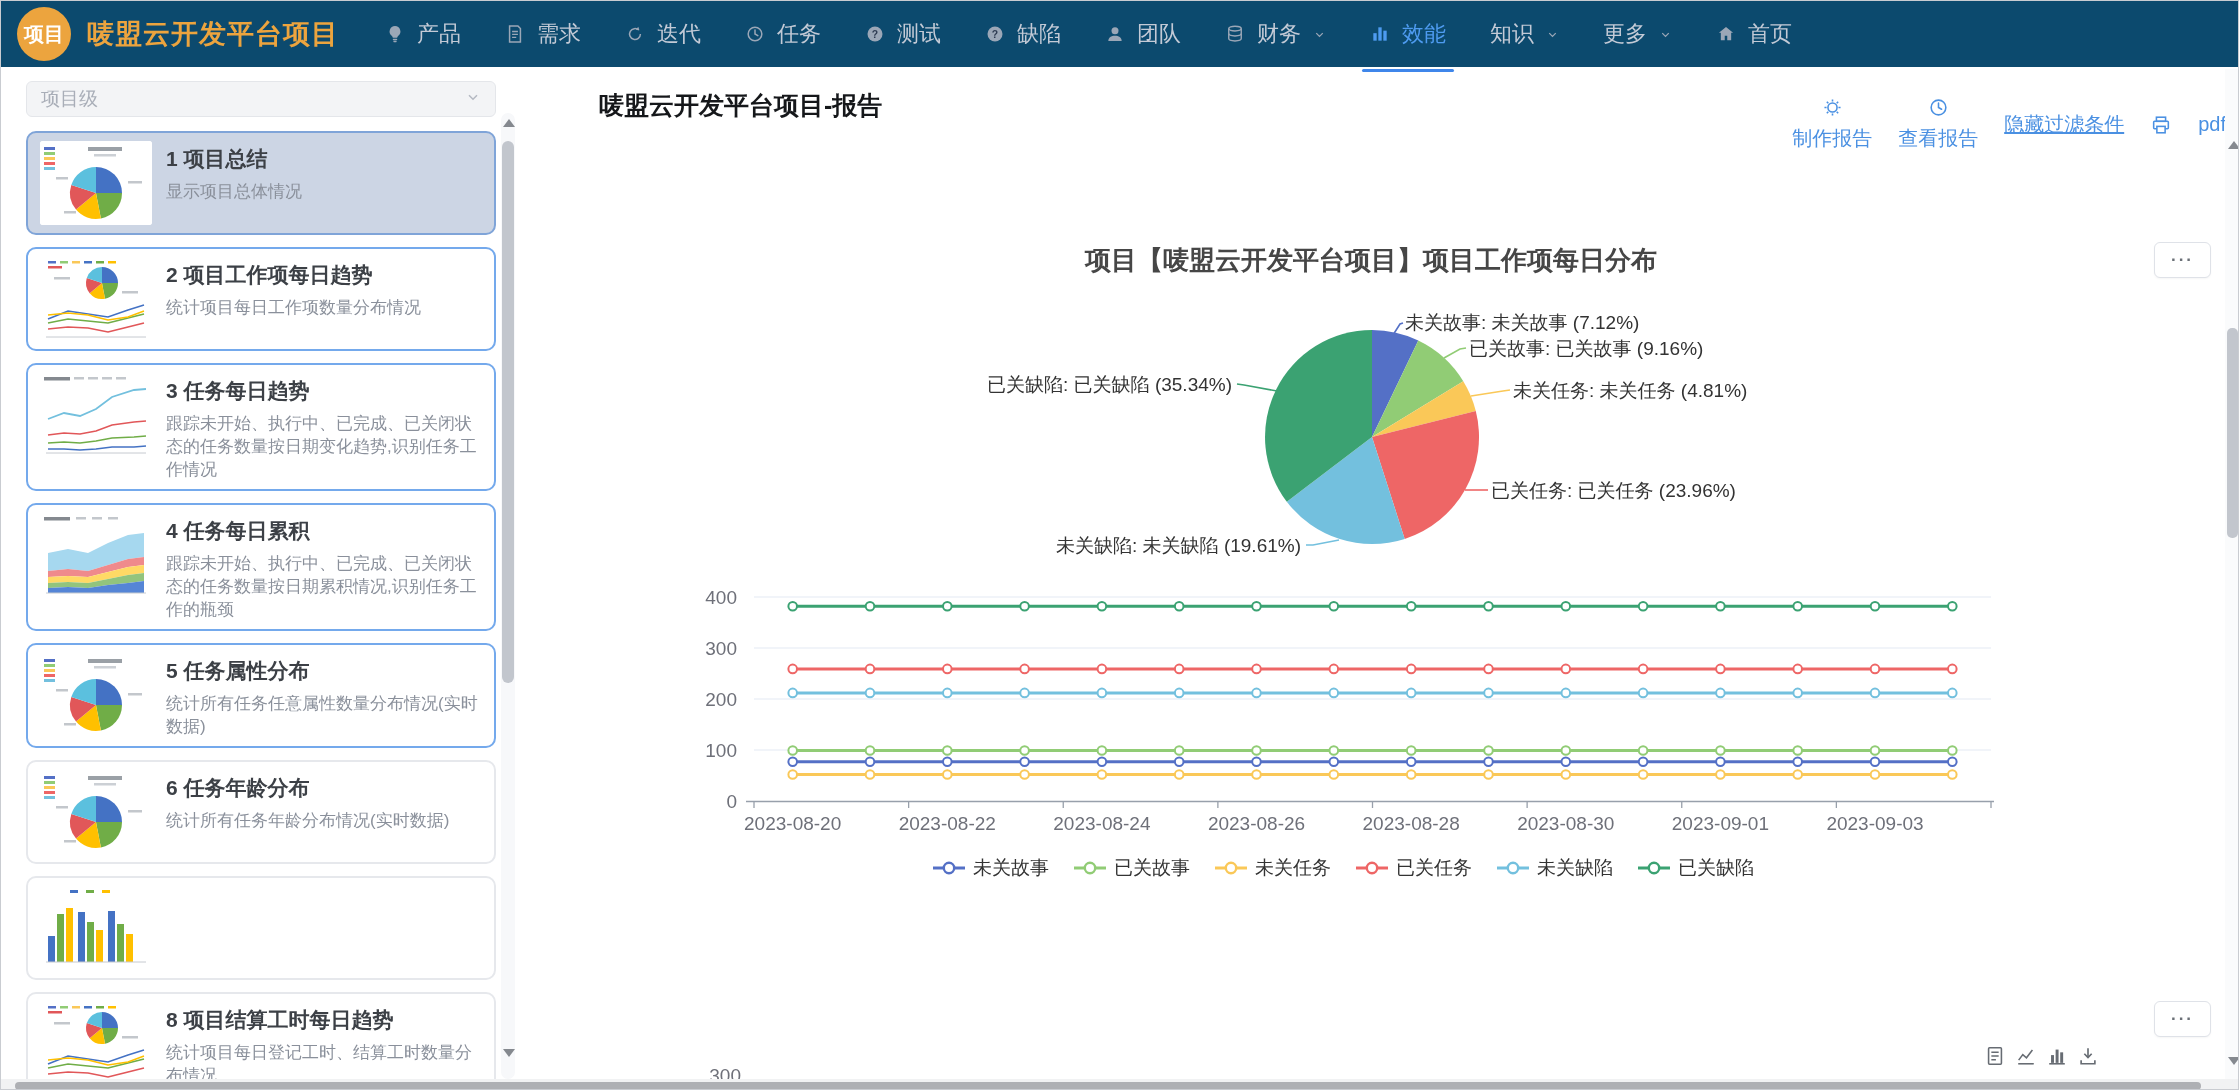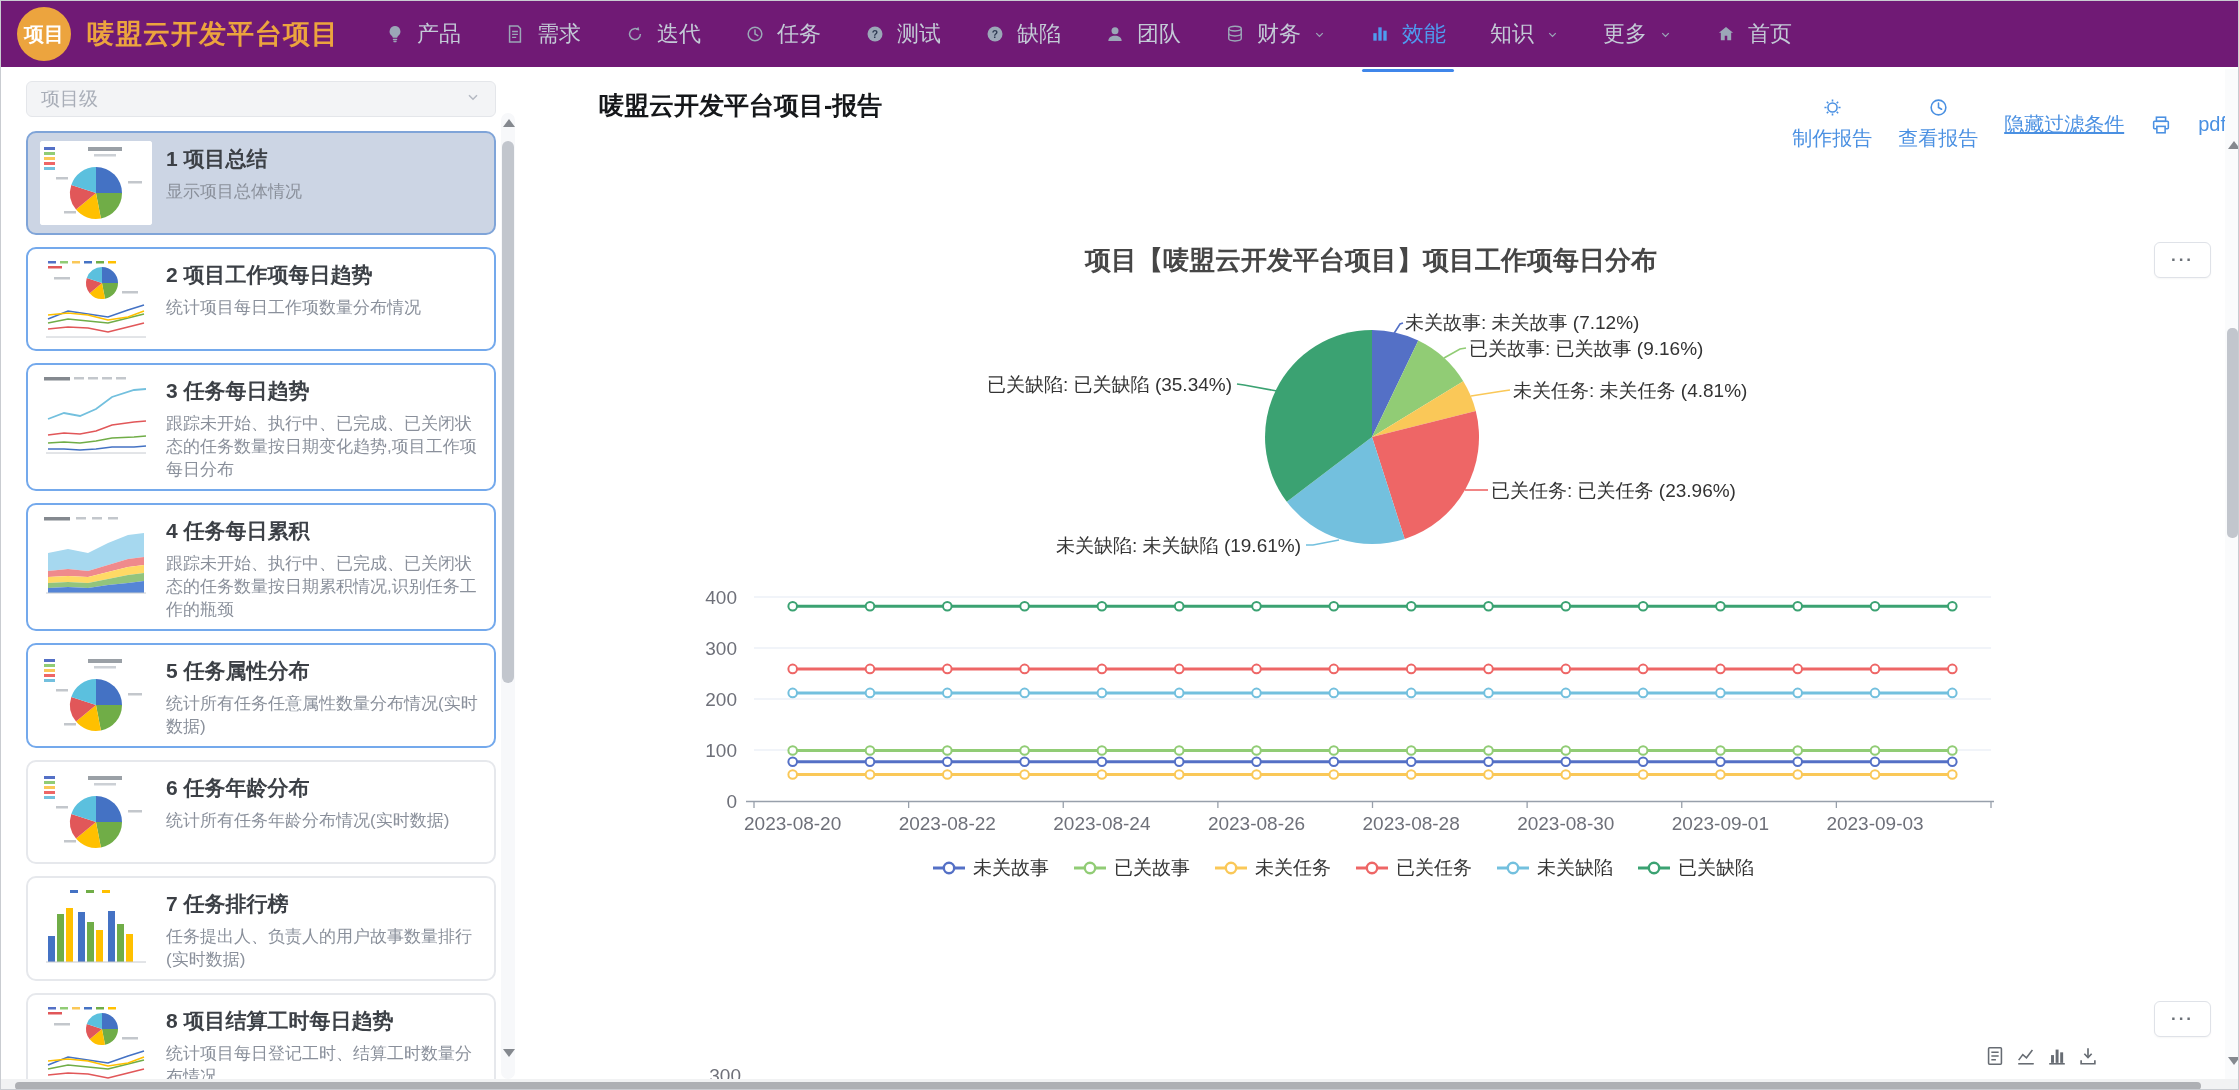--- a/index.html
+++ b/index.html
@@ -1,21 +1,21 @@
 <!DOCTYPE html>
 <html><head>
 <meta charset="utf-8">
 <style>
   * { box-sizing: border-box; margin: 0; padding: 0; }
   html,body { width:2239px; height:1090px; }
   body { font-family:"Liberation Sans","DejaVu Sans",sans-serif; background:#fff; overflow:hidden; }
   .page { position:relative; width:2239px; height:1090px; background:#fff; border:1px solid #c9ccd1; overflow:hidden; }
 
   
-  .topnav { position:absolute; left:0; top:0; right:0; height:66px; background:#701a75; display:flex; align-items:center; padding-left:16px; }
+  .topnav { position:absolute; left:0; top:0; right:0; height:66px; background:#0c4a6e; display:flex; align-items:center; padding-left:16px; }
   .logo-badge { width:54px; height:54px; border-radius:50%; background:#eca43e; color:#fff; font-size:20px; font-weight:bold; display:flex; align-items:center; justify-content:center; flex:none; cursor:pointer; }
   .brand { color:#eca43e; font-size:27px; font-weight:bold; margin-left:16px; letter-spacing:1px; white-space:nowrap; }
   .nav-items { display:flex; align-items:center; margin-left:46px; height:66px; }
   .nav-item { display:flex; align-items:center; gap:12px; color:#c3cad6; font-size:22px; height:76px; position:relative; cursor:pointer; margin-right:44px; white-space:nowrap;justify-content:space-between; }
   .nav-item svg { display:block; }
   .nav-item.active { color:#4e9bf0; }
   .nav-item.active::after { content:""; position:absolute; left:-8px; right:-8px; bottom:0; height:3px; background:#3f86ea; border-radius:2px; }
 
   
   .sidebar { position:absolute; left:25px; top:80px; width:470px; height:1004px; overflow:hidden; }
@@ -270,21 +270,21 @@
               <rect x="76" y="4" width="10" height="2.5" fill="#c3c7cc"></rect>
               <polyline points="8,46 24,40 40,43 56,36 72,24 94,17 106,16" fill="none" stroke="#73c0de" stroke-width="1.8"></polyline>
               <polyline points="8,62 24,60 40,61 56,58 72,52 94,49 106,48" fill="none" stroke="#e15759" stroke-width="1.6"></polyline>
               <polyline points="8,70 24,69 40,70 56,68 72,65 94,64 106,63" fill="none" stroke="#70ad47" stroke-width="1.6"></polyline>
               <polyline points="8,76 24,76 40,77 56,76 72,74 94,74 106,73" fill="none" stroke="#4472c4" stroke-width="1.6"></polyline>
               <line x1="6" y1="80" x2="106" y2="80" stroke="#c6cad0" stroke-width="1"></line>
             </svg>
         </div>
         <div class="ctext">
           <div class="ctitle">3 任务每日趋势</div>
-          <div class="cdesc">跟踪未开始、执行中、已完成、已关闭状态的任务数量按日期变化趋势,项目工作项每日分布</div>
+          <div class="cdesc">跟踪未开始、执行中、已完成、已关闭状态的任务数量按日期变化趋势,识别任务工作情况</div>
         </div>
       </div>
 
       <div class="card blue">
         <div class="thumb">
           <svg viewBox="0 0 112 84">
               <rect width="112" height="84" fill="#fff"></rect>
               <rect x="4" y="4" width="26" height="3.5" fill="#84898f"></rect>
               <rect x="36" y="4" width="10" height="2.5" fill="#c3c7cc"></rect>
               <rect x="52" y="4" width="10" height="2.5" fill="#c3c7cc"></rect>
@@ -368,24 +368,20 @@
               <rect x="17" y="28" width="7" height="48" fill="#70ad47"></rect>
               <rect x="26" y="22" width="7" height="54" fill="#ffc000"></rect>
               <rect x="38" y="26" width="7" height="50" fill="#4472c4"></rect>
               <rect x="47" y="36" width="7" height="40" fill="#70ad47"></rect>
               <rect x="56" y="44" width="7" height="32" fill="#ffc000"></rect>
               <rect x="68" y="25" width="7" height="51" fill="#4472c4"></rect>
               <rect x="77" y="38" width="7" height="38" fill="#70ad47"></rect>
               <rect x="86" y="48" width="7" height="28" fill="#ffc000"></rect>
               <line x1="6" y1="76" x2="106" y2="76" stroke="#c6cad0" stroke-width="1"></line>
             </svg>
-        </div>
-        <div class="ctext">
-          <div class="ctitle">7 任务排行榜</div>
-          <div class="cdesc">任务提出人、负责人的用户故事数量排行(实时数据)</div>
         </div>
       </div>
 
       <div class="card gray">
         <div class="thumb">
           <svg viewBox="0 0 112 84">
               <rect width="112" height="84" fill="#fff"></rect>
               <rect x="8" y="4" width="8" height="2.5" fill="#5470c6"></rect>
               <rect x="20" y="4" width="8" height="2.5" fill="#91cc75"></rect>
               <rect x="32" y="4" width="8" height="2.5" fill="#fac858"></rect>

